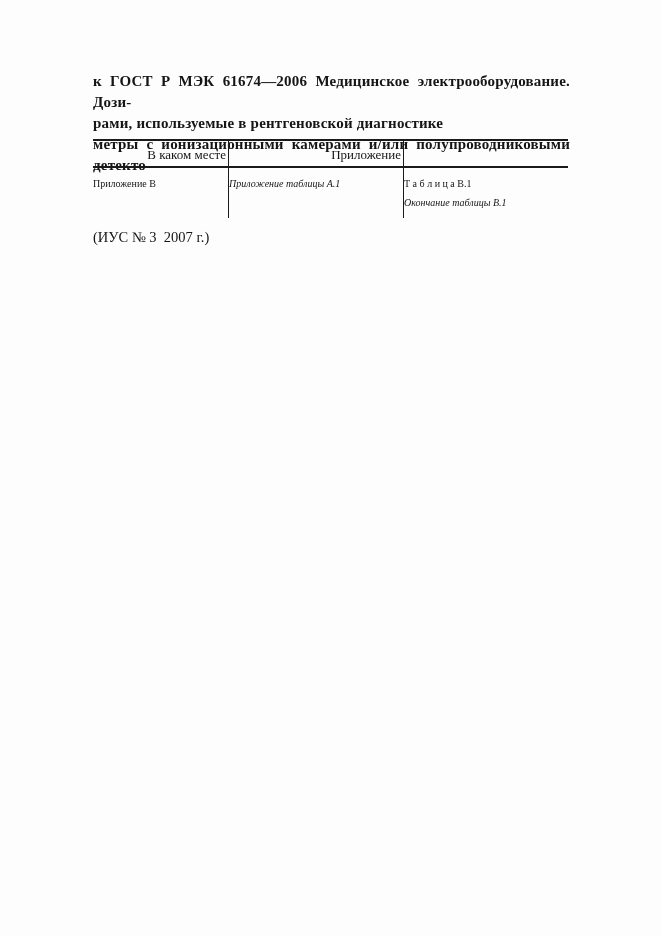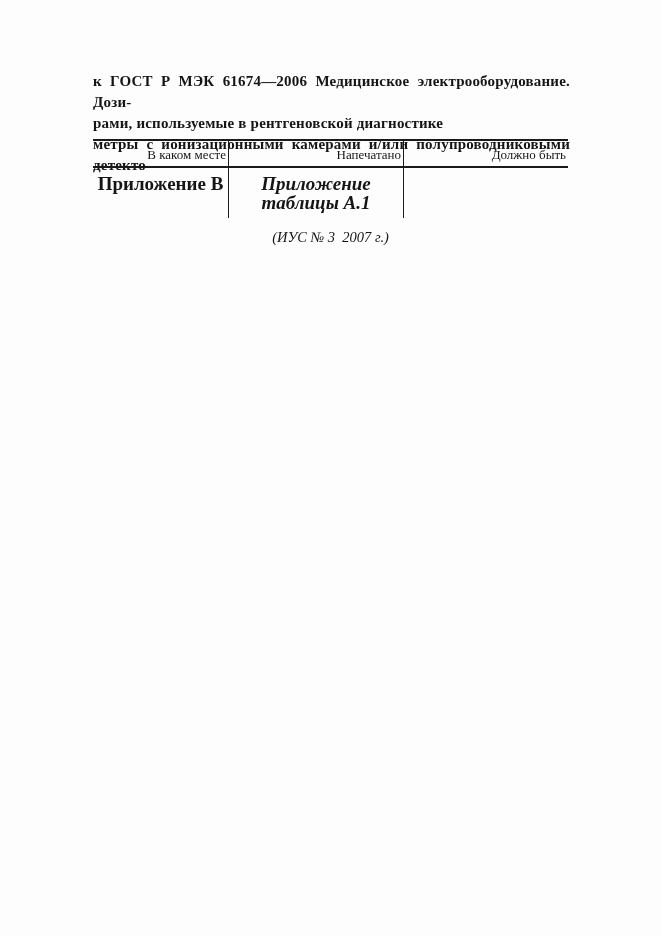--- a/index.html
+++ b/index.html
@@ -39,66 +39,64 @@
     grid-template-columns: 135px 176px 164px;
   }
   .t-head { border-bottom: 2px solid #1a1a1a; }
   .t-head .cell {
     text-align: right;
     padding: 6px 2px 3px 2px;
     line-height: 16px;
   }
   .t-body { min-height: 50px; }
   .t-body .cell {
-    text-align: center;
     padding-top: 6px;
     line-height: 19px;
-    font-size: 19px;
-    font-weight: bold;
+    font-size: 10px;
   }
   .col-mid {
     border-left: 1.5px solid #1a1a1a;
     border-right: 1.5px solid #1a1a1a;
   }
   .ital { font-style: italic; }
   .footer-note {
     position: absolute;
     left: 93px;
     top: 229px;
     width: 475px;
-    text-align: center;
+    text-align: left;
     font-size: 14.5px;
     white-space: pre-wrap;
-    font-style: italic;
   }
 </style>
 </head>
 <body>
 
 <div class="page">
 
   <div class="title-block">
     <div class="title-line just">к ГОСТ  Р МЭК 61674—2006 Медицинское электрооборудование. Дози-</div>
     <div class="title-line">рами, используемые в рентгеновской диагностике</div>
     <div class="title-line just">метры с ионизационными камерами и/или полупроводниковыми детекто-</div>
   </div>
 
   <div class="corrections-table">
     <div class="t-row t-head">
       <div class="cell">В каком месте</div>
-      <div class="cell col-mid">Напечатано</div>
-      <div class="cell">Должно быть</div>
+      <div class="cell col-mid">Приложение</div>
     </div>
     <div class="t-row t-body">
       <div class="cell">
         <span>Приложение  В</span>
       </div>
       <div class="cell col-mid">
         <div class="ital">Приложение таблицы А.1</div>
       </div>
       <div class="cell">
+        <div>Т а б л и ц а В.1</div>
+        <div class="ital">Окончание таблицы В.1</div>
       </div>
     </div>
   </div>
 
   <div class="footer-note">(ИУС № 3  2007 г.)</div>
 
 </div>
 
 </body></html>

